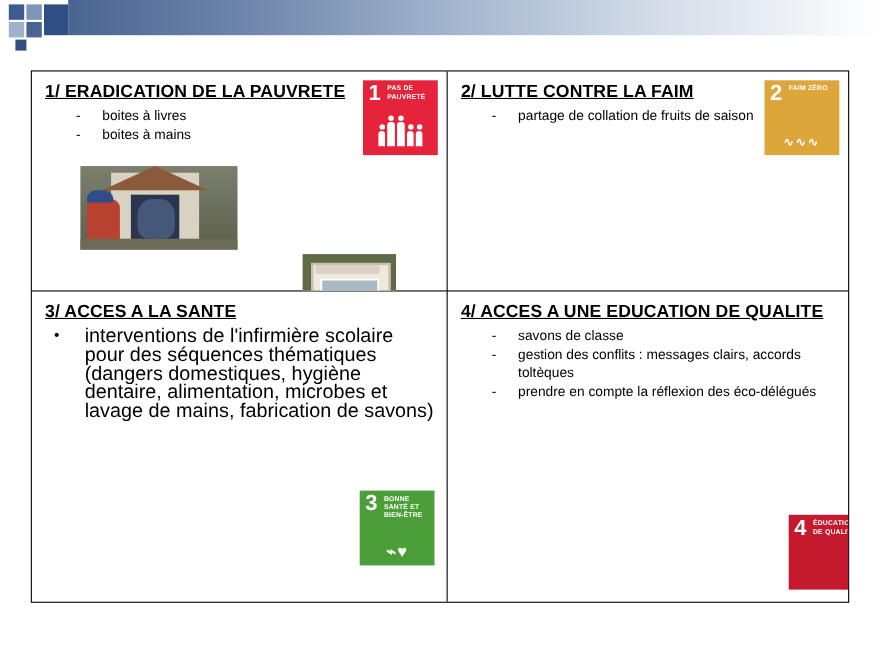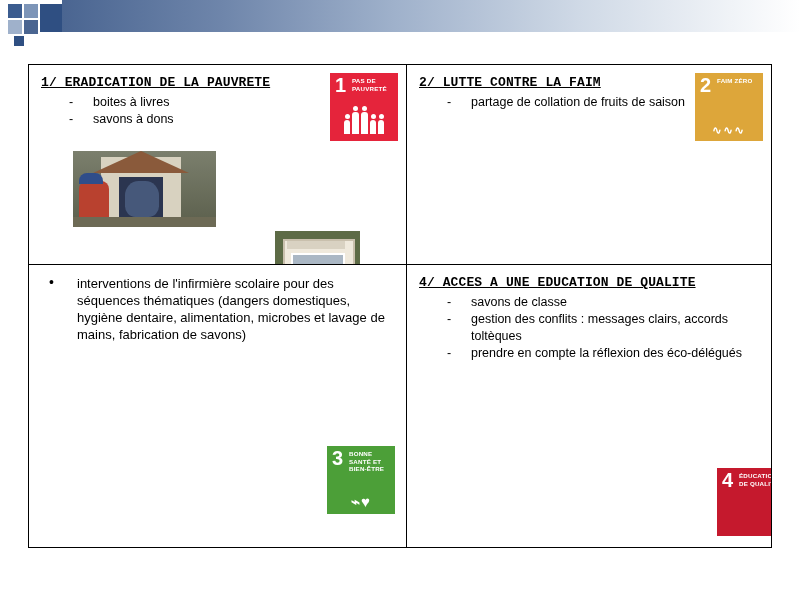--- a/index.html
+++ b/index.html
@@ -58,26 +58,25 @@
   .cell {
     position: relative;
     box-sizing: border-box;
     padding: 10px 8px 4px 10px;
     overflow: hidden;
   }
   .cell.b-right { border-right: 1px solid #000; }
   .cell.b-bottom { border-bottom: 1px solid #000; }
 
   .cell-title {
-    font-size: 13px;
+    font-size: 16px;
     font-weight: bold;
     text-decoration: underline;
     margin: 0 0 4px 2px;
     letter-spacing: 0.1px;
-    font-family: Liberation Mono, monospace;
   }
   ul.dash {
     list-style: none;
     margin: 0;
     padding: 0 0 0 18px;
   }
   ul.dash li {
     font-size: 12.5px;
     line-height: 17px;
     position: relative;
@@ -88,21 +87,21 @@
     position: absolute;
     left: 12px;
     top: 0;
   }
   ul.bullet {
     list-style: none;
     margin: 0;
     padding: 0 0 0 10px;
   }
   ul.bullet li {
-    font-size: 13px;
+    font-size: 18px;
     line-height: 17px;
     position: relative;
     padding-left: 28px;
   }
   ul.bullet li::before {
     content: "\2022";
     position: absolute;
     left: 0;
     top: -1px;
     font-size: 14px;
@@ -239,21 +238,21 @@
   <div class="banner-sq sq5"></div>
   <div class="banner-sq sq6"></div>
 </div>
 
 <div class="table">
 
   <div class="cell b-right b-bottom">
     <div class="cell-title">1/ ERADICATION DE LA PAUVRETE</div>
     <ul class="dash">
       <li>boites à livres</li>
-      <li>savons à dons</li>
+      <li>boites à mains</li>
     </ul>
 
     <div class="sdg sdg1">
       <span class="num">1</span>
       <span class="lbl">PAS DE PAUVRETÉ</span>
       <span class="art">
         <span class="people"><i class="small"></i><i></i><i></i><i class="small"></i><i class="small"></i></span>
       </span>
     </div>
 
@@ -291,20 +290,21 @@
       <span class="lbl">FAIM ZÉRO</span>
       <span class="art">
         <span class="steam">∿∿∿</span>
         <span class="bowl"></span>
       </span>
     </div>
 
   </div>
 
   <div class="cell b-right">
+    <div class="cell-title">3/ ACCES A LA SANTE</div>
     <ul class="bullet">
       <li>interventions de l'infirmière scolaire  pour des séquences thématiques (dangers  domestiques, hygiène dentaire, alimentation,  microbes et lavage de mains, fabrication de savons)</li>
     </ul>
 
     <div class="sdg sdg3" style="left:298px; top:181px;">
       <span class="num">3</span>
       <span class="lbl">BONNE SANTÉ ET BIEN-ÊTRE</span>
       <span class="art">
         <span class="heartbeat">⌁♥</span>
       </span>

